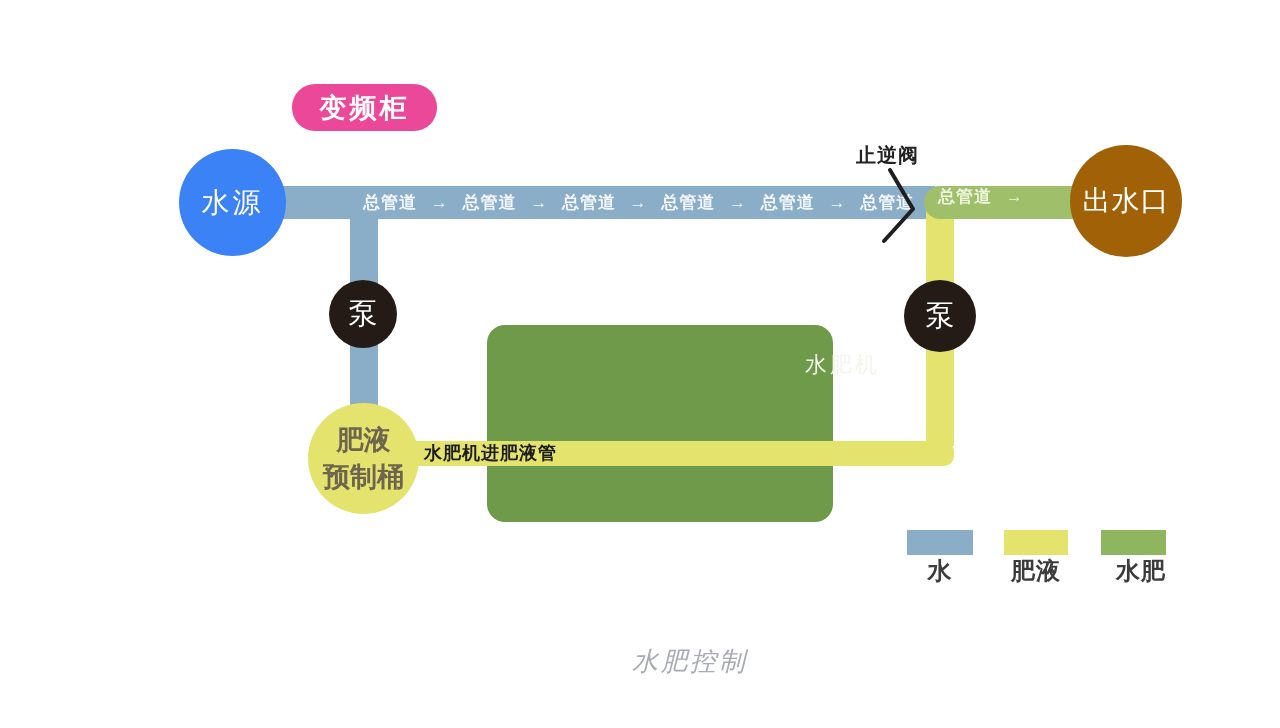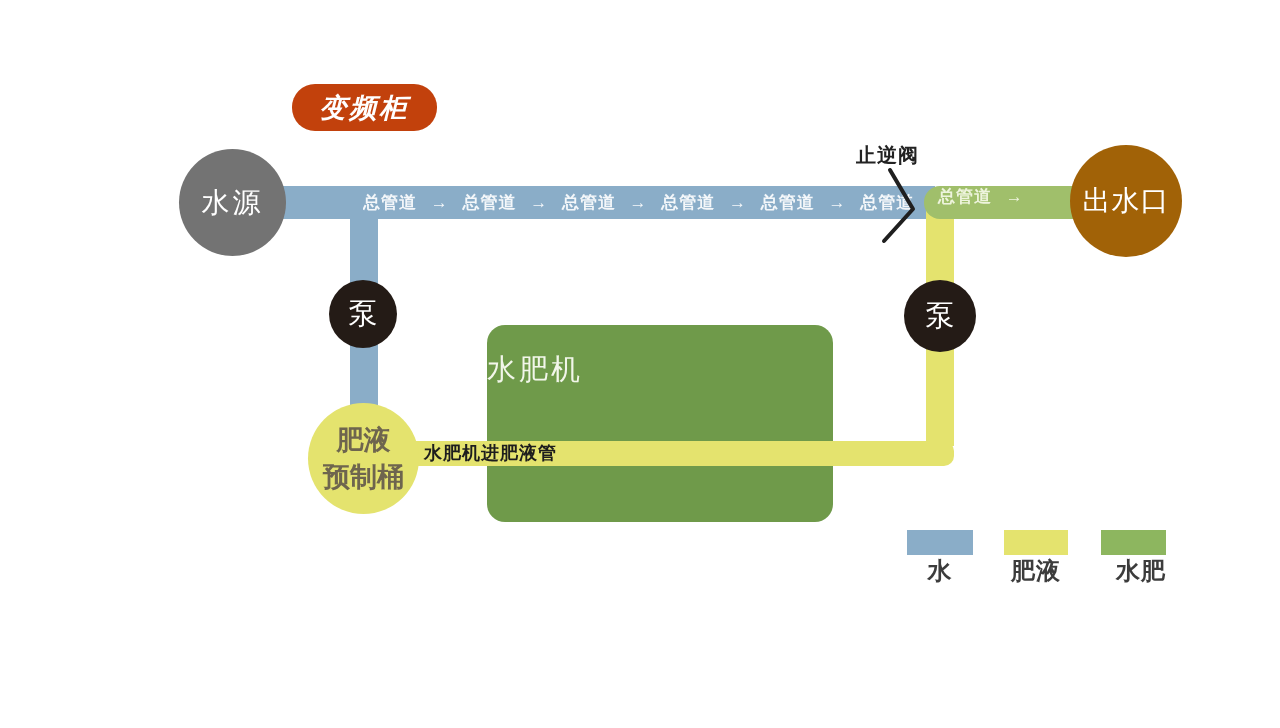--- a/index.html
+++ b/index.html
@@ -29,47 +29,47 @@
   .pipe-label-green{left:938px;top:180px;width:150px;color:#eef4dd;}
   .fert-pipe-label{
     left:424px;top:441px;height:25px;line-height:25px;
     font-size:18px;font-weight:700;color:#1d1d1d;white-space:nowrap;
   }
 
   
   .node{display:flex;align-items:center;justify-content:center;text-align:center;}
   .cabinet{
     left:292px;top:84px;width:145px;height:47px;border-radius:23px;
-    background:#c2410c;color:#ffffff;font-size:27px;font-weight:600;letter-spacing:3px;font-style:italic;
+    background:#ec4899;color:#ffffff;font-size:27px;font-weight:600;letter-spacing:3px;
   }
   .water-source{
     left:179px;top:149px;width:107px;height:107px;border-radius:50%;
-    background:#737373;color:#ffffff;font-size:28px;font-weight:500;letter-spacing:3px;
+    background:#3b82f6;color:#ffffff;font-size:28px;font-weight:500;letter-spacing:3px;
   }
   .outlet{
     left:1070px;top:145px;width:112px;height:112px;border-radius:50%;
     background:#a16207;color:#ffffff;font-size:28px;font-weight:500;letter-spacing:1px;
   }
   .pump{
     border-radius:50%;background:#241b16;color:#ffffff;font-size:29px;font-weight:500;
   }
   .pump1{left:329px;top:280px;width:68px;height:68px;}
   .pump2{left:904px;top:280px;width:72px;height:72px;}
   .barrel{
     left:308px;top:403px;width:111px;height:111px;border-radius:50%;
     background:#e4e36e;color:#6e654e;font-size:27px;font-weight:600;
     flex-direction:column;line-height:37px;
   }
   .machine{
     left:487px;top:325px;width:346px;height:197px;border-radius:18px;
     background:#6f9a4a;
   }
   .machine-label{
-    left:487px;top:350px;width:346px;text-align:left;
-    color:#f2f6ea;font-size:29px;font-weight:500;letter-spacing:3px;
+    left:487px;top:350px;width:346px;text-align:right;
+    color:#f2f6ea;font-size:22px;font-weight:500;letter-spacing:3px;padding-left:47px;
   }
 
   
   .valve-label{left:856px;top:142px;font-size:20px;font-weight:700;color:#222222;letter-spacing:1px;}
   .valve-svg{left:0;top:0;width:1280px;height:728px;pointer-events:none;}
 
   
   .legend-swatch{height:25px;}
   .sw-water{left:907px;top:530px;width:66px;background:#8aadc8;}
   .sw-fert{left:1004px;top:530px;width:64px;background:#e4e36e;}
@@ -124,14 +124,15 @@
     <polyline points="890,170 913,209 884,241" fill="none" stroke="#1f1f1f" stroke-width="4" stroke-linecap="round" stroke-linejoin="round"></polyline>
   </svg>
 
   <div class="abs legend-swatch sw-water"></div>
   <div class="abs legend-swatch sw-fert"></div>
   <div class="abs legend-swatch sw-mix"></div>
   <div class="abs legend-label ll-water">水</div>
   <div class="abs legend-label ll-fert">肥液</div>
   <div class="abs legend-label ll-mix">水肥</div>
 
+  <div class="abs caption">水肥控制</div>
 
 </div>
 
 </body></html>

